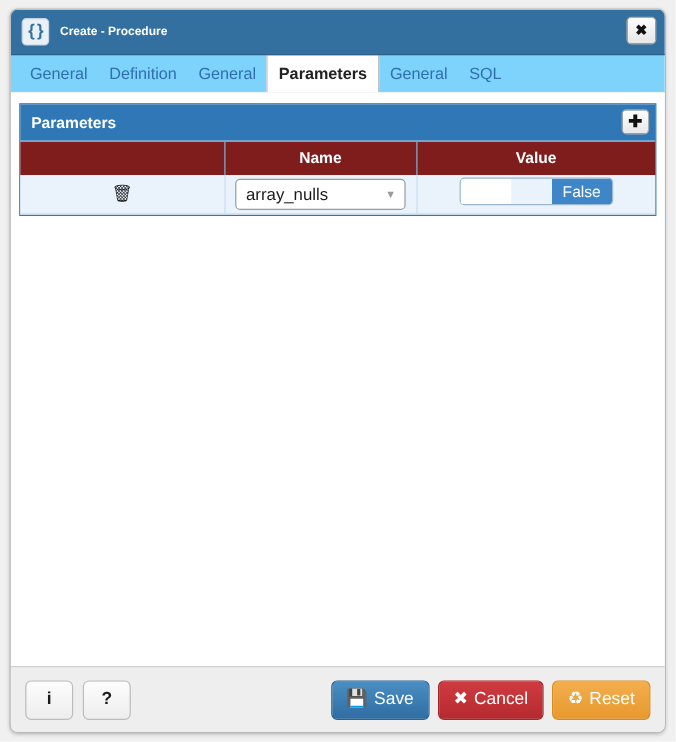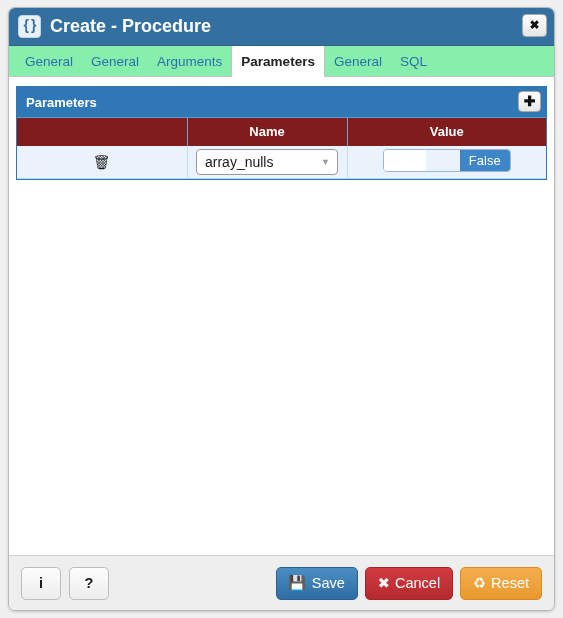--- a/index.html
+++ b/index.html
@@ -52,21 +52,21 @@
     color: #33709f;
     font-size: 14px;
     font-weight: bold;
     line-height: 19px;
     text-align: center;
     letter-spacing: -1px;
     flex: 0 0 auto;
   }
   .title-text {
     color: #ffffff;
-    font-size: 18px;
+    font-size: 10px;
     font-weight: bold;
     margin-left: 9px;
     white-space: nowrap;
     text-align: center;
   }
   .titlebar-close {
     position: absolute;
     right: 7px;
     top: 6px;
     width: 25px;
@@ -80,21 +80,21 @@
     line-height: 21px;
     text-align: center;
     cursor: pointer;
     box-sizing: border-box;
   }
 
   
   .tabbar {
     flex: 0 0 31px;
     height: 31px;
-    background: #86efac;
+    background: #7dd3fc;
     border-bottom: 1px solid #c3c3c3;
     display: flex;
     align-items: stretch;
     padding-left: 7px;
     box-sizing: border-box;
   }
   .tab {
     display: flex;
     align-items: center;
     padding: 0 9px;
@@ -313,22 +313,22 @@
 <div class="window">
 
   <div class="titlebar">
     <div class="title-icon">{ }</div>
     <div class="title-text">Create - Procedure</div>
     <div class="titlebar-close">✖</div>
   </div>
 
   <div class="tabbar">
     <div class="tab">General</div>
+    <div class="tab">Definition</div>
     <div class="tab">General</div>
-    <div class="tab">Arguments</div>
     <div class="tab active">Parameters</div>
     <div class="tab">General</div>
     <div class="tab">SQL</div>
   </div>
 
   <div class="content">
     <div class="panel">
 
       <div class="panel-header">
         <span class="panel-header-title">Parameters</span>

